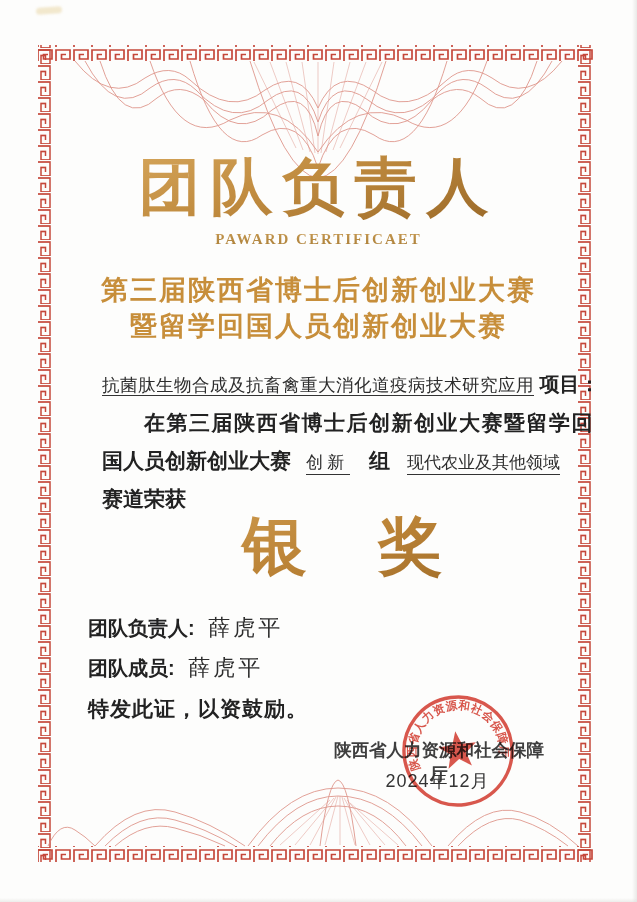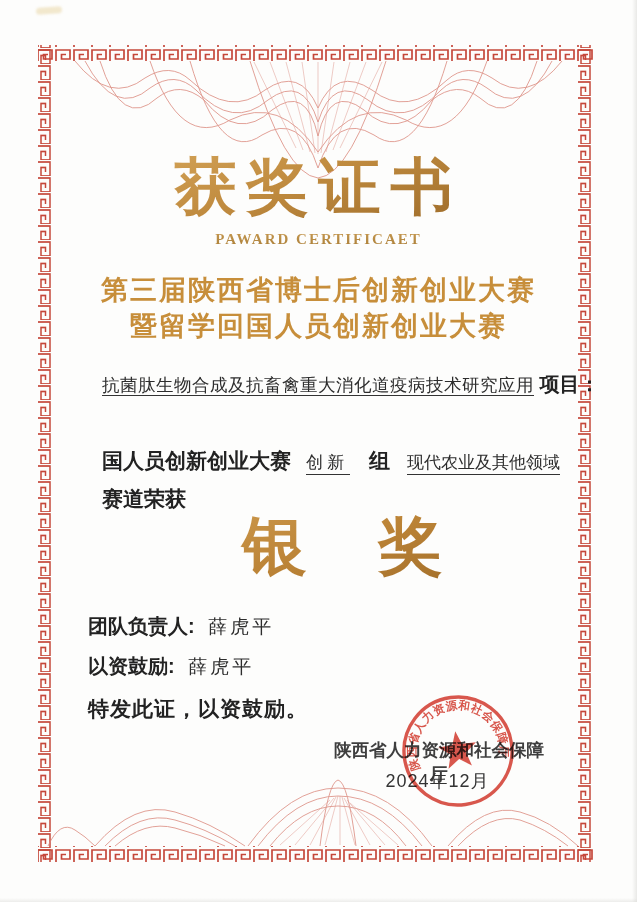--- a/index.html
+++ b/index.html
@@ -86,21 +86,21 @@
     font-weight:bold;
     font-size:64px;
     letter-spacing:28px;text-indent:28px;
     background:linear-gradient(160deg,#d9a95e 5%,#bc8437 50%,#8c5b1e 100%);
     -webkit-background-clip:text;background-clip:text;
     color:transparent;
     padding-left:24px;
   }
 
   .info{left:88px;color:#222;font-size:20px;font-weight:bold;}
-  .info .name{font-family:Liberation Sans, sans-serif;font-weight:normal;font-size:19px;color:#2d2d2d;margin-left:8px;letter-spacing:3px;}
+  .info .name{font-family:Liberation Sans, sans-serif;font-weight:normal;font-size:22px;color:#2d2d2d;margin-left:8px;letter-spacing:3px;}
   .leader{top:613px;}
   .members{top:653px;}
   .closing{top:695px;left:88px;color:#222;font-size:21px;font-weight:bold;letter-spacing:1px;}
 
   .issuer{
     top:738px;left:330px;width:218px;
     text-align:center;
     font-size:17.5px;font-weight:bold;color:#3e3e3e;
   }
   .date{
@@ -175,51 +175,52 @@
           <path d="M355,845 L342,797"></path>
         <path d="M370,845 L344,798"></path>
           <path d="M385,845 L347,800"></path>
           <path d="M398,845 L350,803"></path>
       </g>
     </g>
   </svg>
 
   <div class="smudge"></div>
 
-  <div class="txt title">获奖证书</div>
+  <div class="txt title">团队负责人</div>
 
   <div class="txt title-en">PAWARD CERTIFICAET</div>
 
   <div class="txt sub sub2">暨留学回国人员创新创业大赛</div>
   <div class="txt sub sub1">第三届陕西省博士后创新创业大赛</div>
 
   <div class="txt bodyline line1">
     <span class="kai u">抗菌肽生物合成及抗畜禽重大消化道疫病技术研究应用</span>
     <span>项目：</span>
   </div>
 
+  <div class="txt bodyline line2">在第三届陕西省博士后创新创业大赛暨留学回</div>
 
   <div class="txt bodyline line3">
     <span>国人员创新创业大赛</span>
     <span class="kai u fill1">创 新</span>
     <span class="grp">组</span>
     <span class="kai u fill2">现代农业及其他领域</span>
   </div>
 
   <div class="txt bodyline line4">赛道荣获</div>
 
   <div class="txt award">银 奖</div>
 
   <div class="txt info leader">
     <span>团队负责人:</span>
     <span class="name">薛虎平</span>
   </div>
 
   <div class="txt info members">
-    <span>以资鼓励:</span>
+    <span>团队成员:</span>
     <span class="name">薛虎平</span>
   </div>
 
   <div class="txt closing">特发此证，以资鼓励。</div>
 
   <div class="txt issuer">陕西省人力资源和社会保障厅</div>
 
   <div class="txt date">2024年12月</div>
 
   <svg class="seal" viewBox="0 0 122 120">

